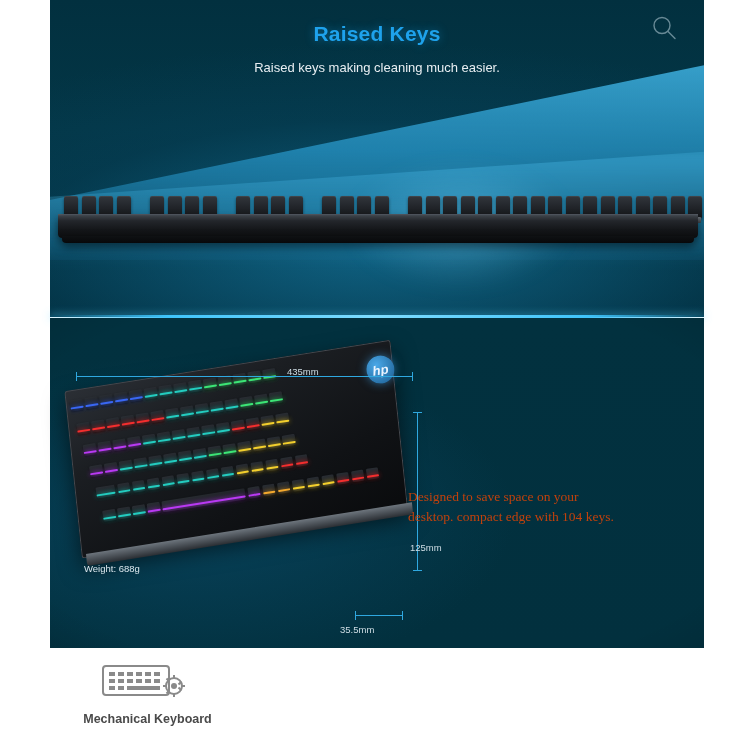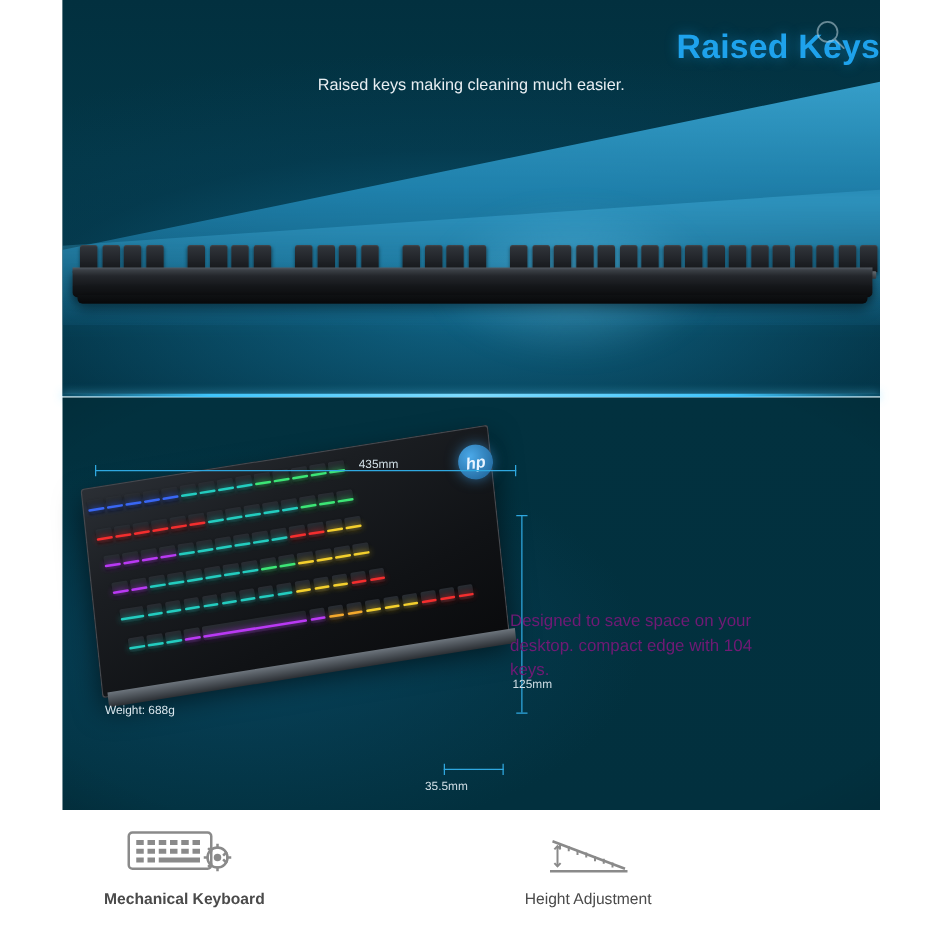--- a/index.html
+++ b/index.html
@@ -18,22 +18,22 @@
   .beam{position:absolute;left:-20px;top:60px;width:700px;height:200px;
         background:linear-gradient(180deg,rgba(60,170,215,.92) 0%,rgba(40,150,200,.75) 45%,rgba(20,100,140,.18) 100%);
         clip-path:polygon(0% 72%,100% 0%,100% 100%,0% 100%);
         filter:blur(0.4px);}
   .beam2{position:absolute;left:-20px;top:150px;width:700px;height:120px;
         background:linear-gradient(180deg,rgba(70,180,225,.45),rgba(2,48,63,0));
         clip-path:polygon(0% 40%,100% 0%,100% 100%,0% 100%);filter:blur(6px);}
   .glow1{position:absolute;left:250px;top:150px;width:320px;height:150px;
         background:radial-gradient(50% 60% at 50% 50%,rgba(120,215,255,.35),rgba(2,48,63,0) 70%);filter:blur(10px);}
 
-  .sec1-title{position:absolute;left:0;right:0;top:22px;text-align:right;
-        font-size:27px;font-weight:bold;color:#1ea2ec;letter-spacing:.2px;
+  .sec1-title{position:absolute;left:0;right:0;top:22px;text-align:center;
+        font-size:21px;font-weight:bold;color:#1ea2ec;letter-spacing:.2px;
         text-shadow:0 0 10px rgba(30,162,236,.45);}
   .sec1-sub{position:absolute;left:0;right:0;top:60px;text-align:center;
         font-size:13px;color:#e8eef2;font-weight:400;}
 
   .search-icon{position:absolute;right:26px;top:14px;width:28px;height:28px;
         opacity:.55;}
 
   
   .kb-side{position:absolute;left:8px;top:188px;width:640px;height:62px;}
   .kb-body{position:absolute;left:0;top:28px;width:640px;height:22px;
@@ -63,21 +63,21 @@
   .sec2{position:absolute;left:50px;top:318px;width:654px;height:330px;
         background:
           radial-gradient(70% 70% at 22% 60%, rgba(10,72,100,.75) 0%, rgba(2,48,63,0) 70%),
           linear-gradient(180deg,#02313f 0%,#02303e 100%);
         overflow:hidden;}
   .sec2 .vig{position:absolute;inset:0;background:radial-gradient(110% 110% at 50% 50%,rgba(0,0,0,0) 55%,rgba(0,0,0,.35) 100%);}
 
   .sec2-title{position:absolute;left:408px;top:447px;font-size:25px;font-weight:bold;
         color:#1ea2ec;text-shadow:0 0 10px rgba(30,162,236,.4);}
   .sec2-body{position:absolute;left:408px;top:487px;width:215px;font-size:13.5px;
-        line-height:1.45;color:#701a75;}
+        line-height:1.45;color:#c2410c;font-family:Liberation Serif, serif;}
 
   
   .dim{position:absolute;color:#cfdde4;font-size:9.5px;}
   .dim-h{position:absolute;height:1px;background:#2fa8e0;}
   .dim-v{position:absolute;width:1px;background:#2fa8e0;}
   .cap-v{position:absolute;width:1px;height:9px;background:#2fa8e0;}
   .cap-h{position:absolute;height:1px;width:9px;background:#2fa8e0;}
 
   .weight{position:absolute;left:84px;top:563px;font-size:9.5px;color:#dbe7ee;}
 
@@ -499,33 +499,16 @@
             <circle cx="74" cy="29" r="8"></circle>
             <path d="M74 18v4M74 36v4M63 29h4M81 29h4M66.5 21.5l3 3M81.5 33.5l-3-3M66.5 36.5l3-3M81.5 24.5l-3 3"></path>
           </g>
           <circle cx="74" cy="29" r="3" fill="#8a8a8a"></circle>
         </svg>
       </div>
       <div class="lb">Mechanical Keyboard</div>
     </div>
 
 
-    <div class="feat" style="left:383px;">
-      <div class="ic">
-        <svg width="90" height="46" viewBox="0 0 90 46">
-          <path d="M16 16 L74 38" fill="none" stroke="#8a8a8a" stroke-width="2"></path>
-          <g stroke="#8a8a8a" stroke-width="1.6">
-            <path d="M22 18v4M29 20v4M36 23v4M43 25v4M50 28v4M57 30v4M64 33v4"></path>
-          </g>
-          <path d="M14 40h62" stroke="#8a8a8a" stroke-width="2"></path>
-          <g stroke="#8a8a8a" stroke-width="1.6" fill="none">
-            <path d="M20 20v16"></path>
-            <path d="M17.5 22.5L20 20l2.5 2.5"></path>
-            <path d="M17.5 33.5L20 36l2.5-2.5"></path>
-          </g>
-        </svg>
-      </div>
-      <div class="lb">Height Adjustment</div>
-    </div>
 
 
   </div>
 </div>
 
 </body></html>

